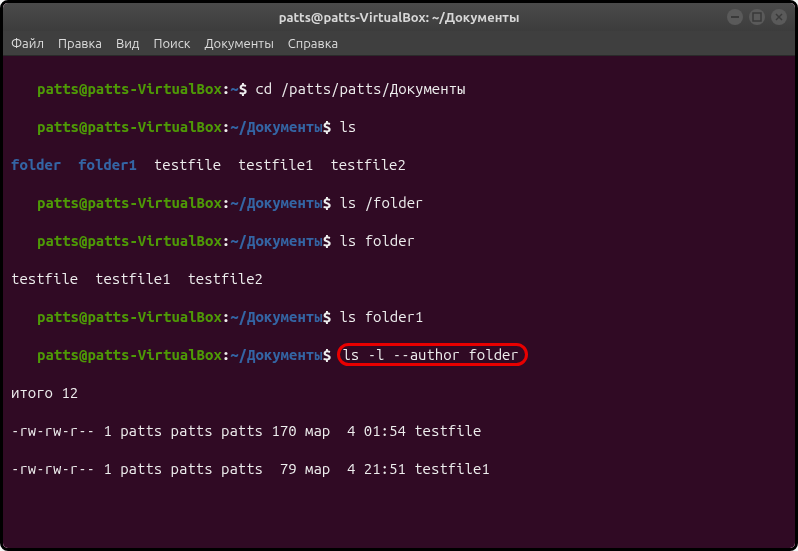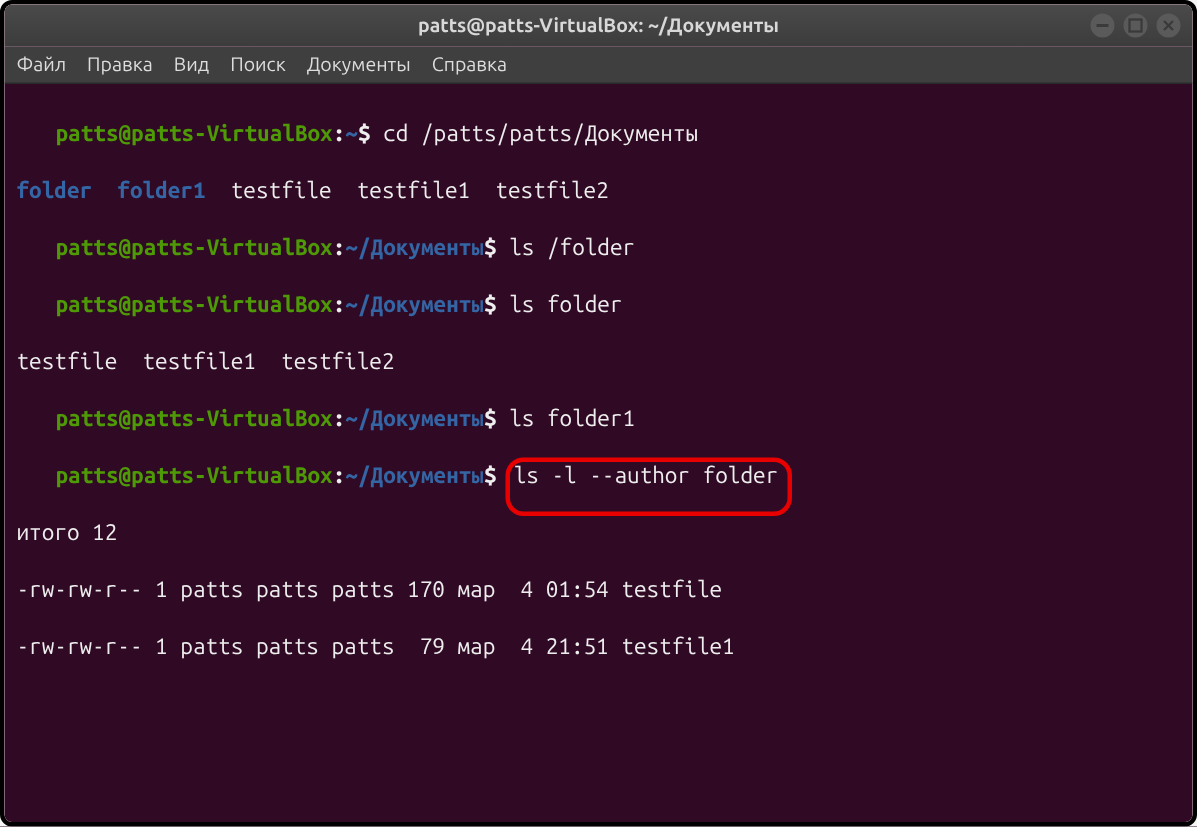--- a/index.html
+++ b/index.html
@@ -83,21 +83,21 @@
     .prompt-user { color: #4e9a06; font-weight: bold; margin-left: 26px; }
     .prompt-colon { color: #eee; font-weight: bold; }
     .prompt-path { color: #3465a4; font-weight: bold; }
     .prompt-dollar { color: #eee; font-weight: bold; }
     .cmd { color: #eee; }
     .dir { color: #3465a4; font-weight: bold; }
     .line { display: block; }
     .highlight {
       border: 3px solid #e80000;
       border-radius: 12px;
-      padding: 0 6px 16px 2px;
+      padding: 0 6px 0 2px;
       margin-left: -2px;
     }
   </style>
 </head>
 <body>
 
 <div class="frame">
   <div class="window">
 
     <div class="titlebar">
@@ -126,20 +126,21 @@
       <span>Файл</span>
       <span>Правка</span>
       <span>Вид</span>
       <span>Поиск</span>
       <span>Документы</span>
       <span>Справка</span>
     </div>
 
     <div class="terminal">
 <span class="line"><span class="prompt-user">patts@patts-VirtualBox</span><span class="prompt-colon">:</span><span class="prompt-path">~</span><span class="prompt-dollar">$</span><span class="cmd"> cd /patts/patts/Документы</span></span>
+<span class="line"><span class="prompt-user">patts@patts-VirtualBox</span><span class="prompt-colon">:</span><span class="prompt-path">~/Документы</span><span class="prompt-dollar">$</span><span class="cmd"> ls</span></span>
 <span class="line"><span class="dir">folder</span>  <span class="dir">folder1</span><span class="cmd">  testfile  testfile1  testfile2</span></span>
 <span class="line"><span class="prompt-user">patts@patts-VirtualBox</span><span class="prompt-colon">:</span><span class="prompt-path">~/Документы</span><span class="prompt-dollar">$</span><span class="cmd"> ls /folder</span></span>
 <span class="line"><span class="prompt-user">patts@patts-VirtualBox</span><span class="prompt-colon">:</span><span class="prompt-path">~/Документы</span><span class="prompt-dollar">$</span><span class="cmd"> ls folder</span></span>
 <span class="line"><span class="cmd">testfile  testfile1  testfile2</span></span>
 <span class="line"><span class="prompt-user">patts@patts-VirtualBox</span><span class="prompt-colon">:</span><span class="prompt-path">~/Документы</span><span class="prompt-dollar">$</span><span class="cmd"> ls folder1</span></span>
 <span class="line"><span class="prompt-user">patts@patts-VirtualBox</span><span class="prompt-colon">:</span><span class="prompt-path">~/Документы</span><span class="prompt-dollar">$</span> <span class="highlight"><span class="cmd">ls -l --author folder</span></span></span>
 <span class="line"><span class="cmd">итого 12</span></span>
 <span class="line"><span class="cmd">-rw-rw-r-- 1 patts patts patts 170 мар  4 01:54 testfile</span></span>
 <span class="line"><span class="cmd">-rw-rw-r-- 1 patts patts patts  79 мар  4 21:51 testfile1</span></span>
 

